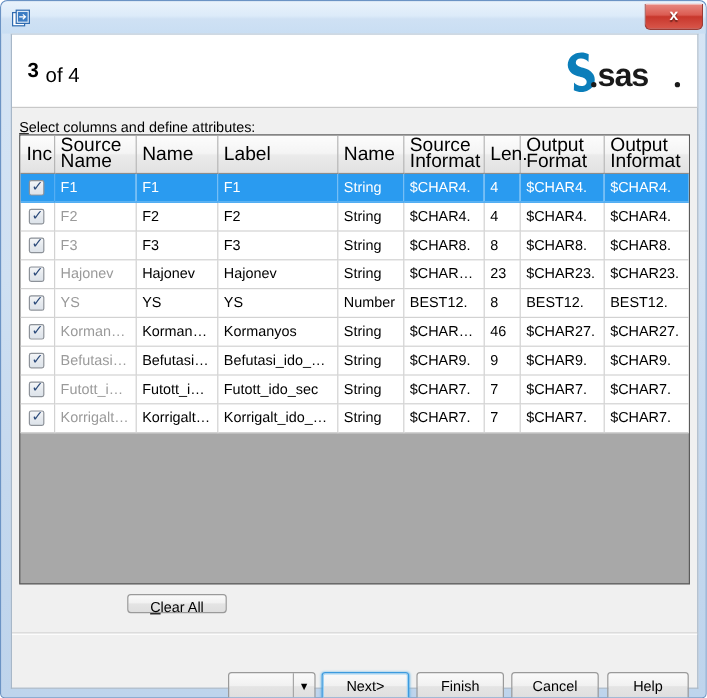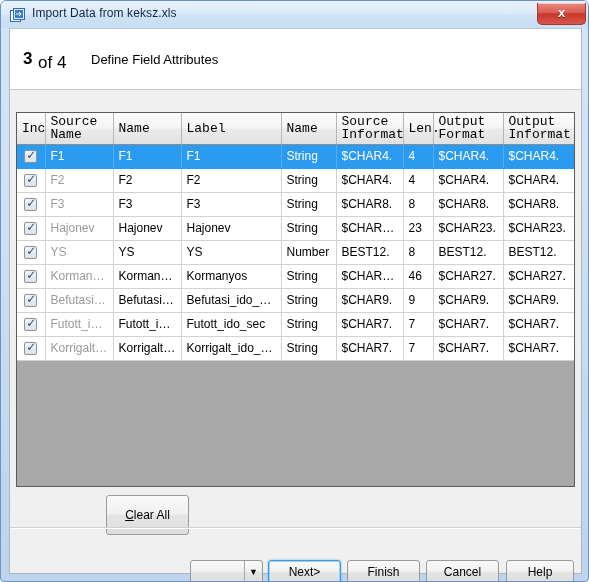--- a/index.html
+++ b/index.html
@@ -141,29 +141,28 @@
     width: 557px;
     background: #ffffff;
     font-size: 12px;
   }
   table.grid th {
     height: 31px;
     background: linear-gradient(to bottom, #fdfdfd 0%, #f4f4f4 48%, #ebebeb 52%, #e2e2e2 100%);
     border-right: 1px solid #b6b6b6;
     border-bottom: 1px solid #8c8c8c;
     font-weight: normal;
-    font-size: 13px;
+    font-size: 16px;
     color: #000;
     text-align: left;
     padding: 0 5px;
     line-height: 13px;
     vertical-align: middle;
     box-sizing: border-box;
     white-space: pre-line;
-    font-family: Liberation Mono, monospace;
   }
   table.grid th:last-child { border-right: none; }
   table.grid td {
     height: 24px;
     border-right: 1px solid #d2d2d2;
     border-bottom: 1px solid #d2d2d2;
     padding: 0 5px;
     color: #000;
     box-sizing: border-box;
     vertical-align: middle;
@@ -228,21 +227,21 @@
     background: linear-gradient(to bottom, #f6f6f6 0%, #f0f0f0 100%);
     cursor: default;
   }
   .btn .acc { text-decoration: underline; }
   .btn.focus {
     border: 1px solid #3c9ade;
     box-shadow: 0 0 0 1px #9fd2f2 inset, 0 0 2px #5db4e8;
   }
 
   #select-all-btn { left: 6px;  top: 466px; width: 83px; height: 23px; }
-  #clear-all-btn  { left: 96px; top: 466px; width: 83px; height: 40px; }
+  #clear-all-btn  { left: 96px; top: 466px; width: 83px; height: 16px; }
   #modify-btn     { left: 481px;top: 466px; width: 83px; height: 23px; }
 
   #separator {
     position: absolute;
     left: 0; top: 498px;
     width: 571px;
     height: 0;
     border-top: 1px solid #d0d0d0;
     border-bottom: 1px solid #ffffff;
   }
@@ -295,34 +294,45 @@
 
   <div id="titlebar">
     <span id="title-icon">
       <svg width="16" height="16" viewBox="0 0 16 16">
         <rect x="0.5" y="3.5" width="10" height="11" fill="#ffffff" stroke="#2f6bb0"></rect>
         <rect x="3.5" y="1.5" width="11" height="11" fill="#dce9f7" stroke="#2f6bb0"></rect>
         <rect x="5" y="3" width="8" height="8" fill="#3c7dc4"></rect>
         <path d="M6 7 h5 M9 5 l2.2 2 -2.2 2" stroke="#ffffff" fill="none" stroke-width="1"></path>
       </svg>
     </span>
-    <span id="title-text">Import Data from keksz.xls</span>
     <div id="close-button">
       <span class="x">x</span>
     </div>
   </div>
 
   <div id="client">
 
     <div id="banner">
       <span id="step-number">3</span>
       <span id="step-of">of 4</span>
-      <span id="banner-title">Define Field Attributes</span>
+      <span id="sas-logo">
+        <svg width="98" height="38" viewBox="0 0 98 38">
+          <g>
+            <path d="M19.6 4.2 C13.4 1.0 5.6 3.2 3.0 9.0 c-2.6 5.8 0.8 11.4 6.4 13.2 c3.2 1.0 6.6 1.4 8.0 3.4 c1.2 1.8 0.2 4.2 -2.0 4.8 c-3.0 0.9 -6.2 -0.4 -8.0 -2.6 l-0.2 6.4 c6.2 3.2 14.0 1.0 16.6 -4.8 c2.6 -5.8 -0.8 -11.4 -6.4 -13.2 c-3.2 -1.0 -6.6 -1.4 -8.0 -3.4 c-1.2 -1.8 -0.2 -4.2 2.0 -4.8 c3.0 -0.9 6.2 0.4 8.0 2.6 z" fill="#0b7eba"></path>
+            <circle cx="23.8" cy="29.6" r="2.2" fill="#1a1a1a"></circle>
+            <text x="27" y="31" font-family="'Liberation Sans', sans-serif" font-size="27" font-weight="bold" fill="#1a1a1a" letter-spacing="-1">sas</text>
+            <circle cx="93.5" cy="29.6" r="2.2" fill="#1a1a1a"></circle>
+          </g>
+        </svg>
+      </span>
     </div>
 
+    <div id="instruction">
+      <span class="acc">S</span><span>elect columns and define attributes:</span>
+    </div>
 
     <div id="grid-outer">
       <table class="grid">
         <colgroup>
           <col style="width:28px">
           <col style="width:68px">
           <col style="width:68px">
           <col style="width:100px">
           <col style="width:55px">
           <col style="width:67px">

